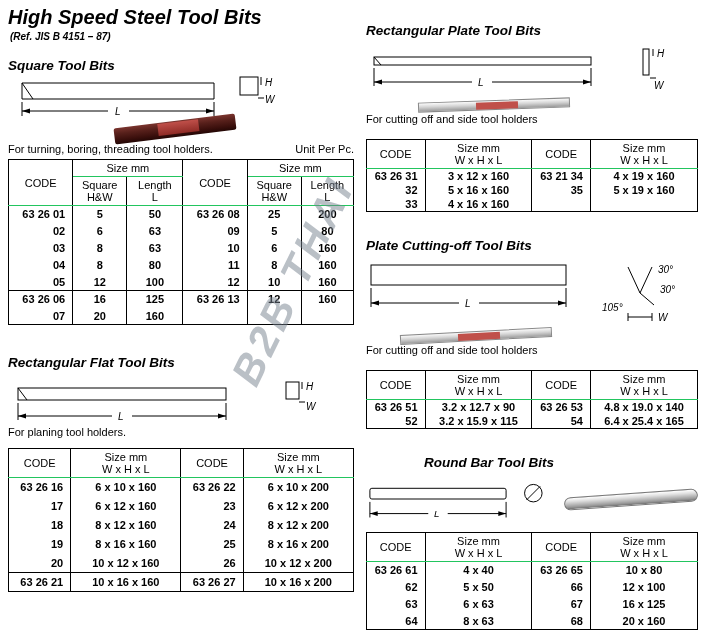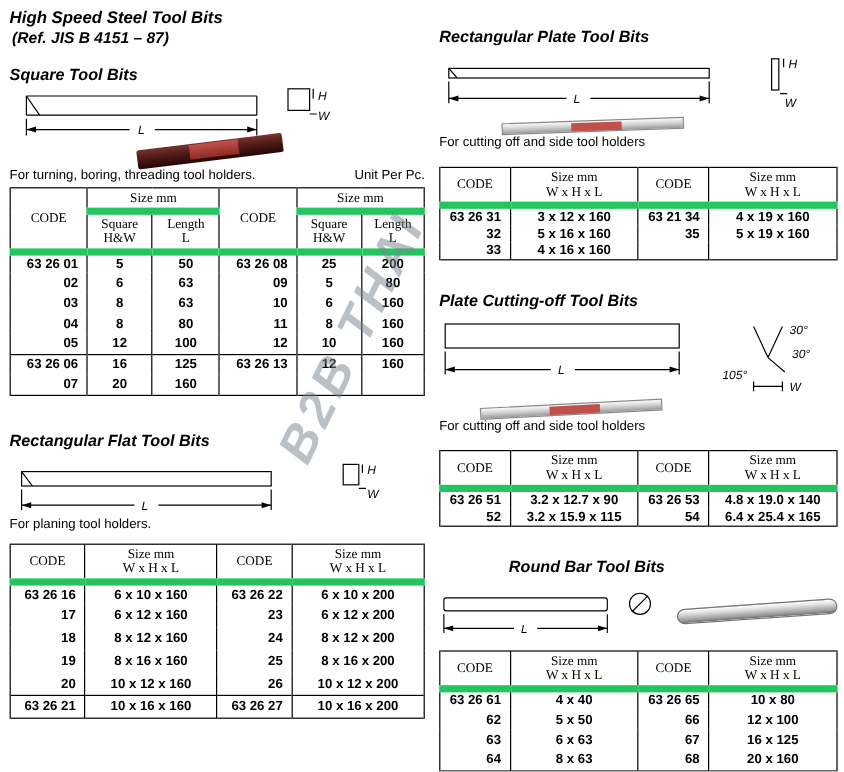--- a/index.html
+++ b/index.html
@@ -5,32 +5,32 @@
   * { box-sizing: border-box; }
   html,body { margin:0; padding:0; }
   body {
     width:703px; height:643px; position:relative; overflow:hidden;
     background:#ffffff; color:#000;
     font-family:"Liberation Sans", sans-serif;
   }
   .col-left  { position:absolute; left:8px;   top:6px; width:346px; }
   .col-right { position:absolute; left:366px; top:23px; width:332px; }
 
-  h1 { font-size:14px; font-style:italic; font-weight:bold; margin:0; }
-  .ref { font-size:13px; font-style:italic; font-weight:bold; margin:2px 0 0 2px; }
+  h1 { font-size:20px; font-style:italic; font-weight:bold; margin:0; }
+  .ref { font-size:10px; font-style:italic; font-weight:bold; margin:2px 0 0 2px; }
   h2 { font-size:13.5px; font-style:italic; font-weight:bold; margin:0; }
 
   .cap-row { display:flex; justify-content:space-between; align-items:flex-start;
              font-size:11px; margin:2px 0 4px 0; }
 
   
   table.cat { border-collapse:collapse; border:1.4px solid #000; table-layout:fixed; width:100%; }
   .cat th, .cat td { border-left:1px solid #000; border-right:1px solid #000;
                      font-size:11px; text-align:center; padding:1px 2px; overflow:hidden; }
-  .cat thead th { border-bottom:6px solid #22c55e; font-weight:normal; padding:2px 1px;font-family:Liberation Serif, serif; }
+  .cat thead th { border-bottom:1px solid #22c55e; font-weight:normal; padding:2px 1px; }
   .cat tbody td { font-weight:bold; }
   .cat td.code  { text-align:right; padding-right:7px; }
   .cat tr.sep td { border-top:1px solid #000; }
   .pre { white-space:pre-line; line-height:12px; }
 
   .t-square tbody td { height:17px; }
   .t-flat   tbody td { height:19px; }
   .t-plate  tbody td { height:13px; }
   .t-cutoff tbody td { height:14px; }
   .t-round  tbody td { height:17px; }

